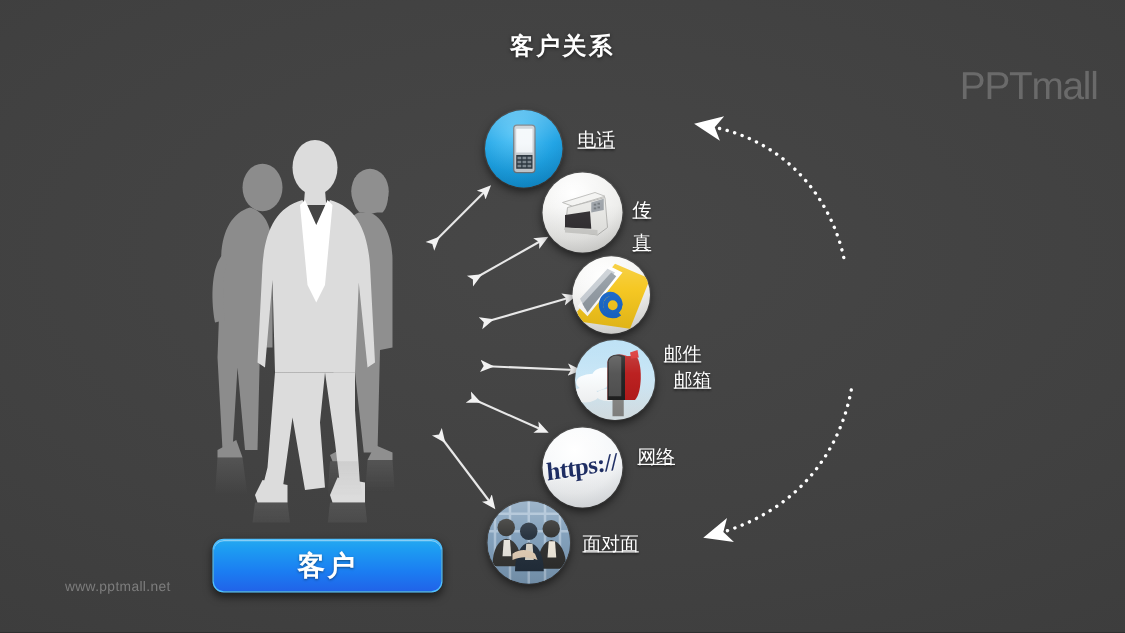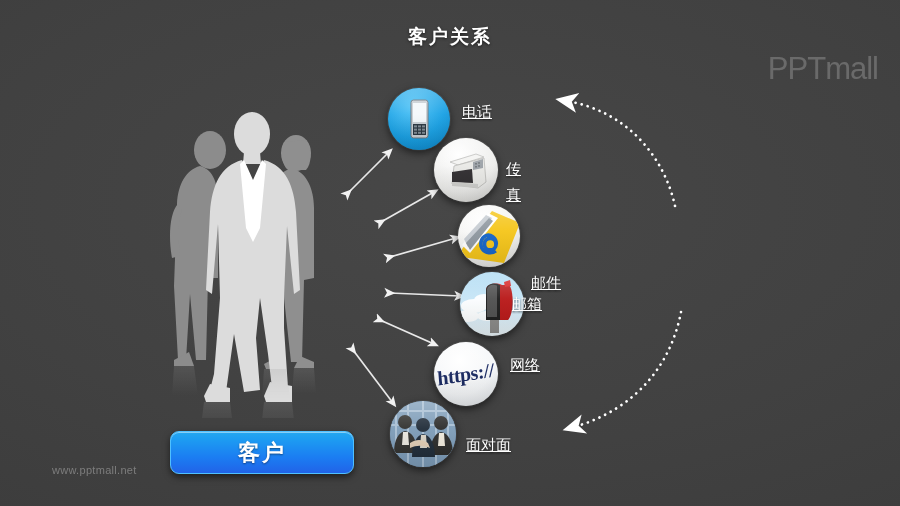--- a/index.html
+++ b/index.html
@@ -302,21 +302,21 @@
         <path d="M26 18 C26 12 36 10 42 13 L48 13 L48 48 L26 48 Z" fill="#cf1f1f"></path>
         <path d="M26 18 C26 12 34 10 40 13 L40 48 L26 48 Z" fill="#1b1b1b"></path>
         <path d="M27 17 C28 13 33 11.6 37 13.6 L37 45 L27 45 Z" fill="#e8e8e8" opacity=".25"></path>
         <path d="M40 13 L49 13 C54 18 54 42 48 48 L40 48 Z" fill="#b81616"></path>
         <path d="M44 10 L50 8 L51 14 L45 15 Z" fill="#d72121"></path>
         <rect x="30" y="48" width="9" height="13" fill="#8a8a88"></rect>
       </svg>
     </div>
     <div class="gloss"></div>
   </div>
-  <div class="chan-label" style="left:512px; top:295px;">邮箱</div>
+  <div class="chan-label" style="left:539px; top:295px;">邮箱</div>
 
   <div class="channel" style="left:434px; top:342px; width:64px; height:64px;
        background:radial-gradient(circle at 40% 28%, #ffffff 0%, #f4f6f8 58%, #d9dde1 100%);">
     <div class="glyph">
       <span style="font-family:'Liberation Serif', serif; font-size:20px; font-weight:bold;
                    color:#15255e; transform:rotate(-9deg) skewX(-4deg); display:block;
                    letter-spacing:-.5px; text-shadow:0 1px 0 rgba(255,255,255,.6);">https://</span>
     </div>
     <div class="gloss"></div>
   </div>
@@ -353,20 +353,20 @@
             <circle cx="33" cy="24" r="7"></circle>
             <path d="M22 56 C22 42 27 34 33 33 C40 34 45 42 45 56 Z"></path>
           </g>
         <path d="M31 34 L36 34 L37 47 L30 47 Z" fill="#d9d3c6"></path>
 
         <path d="M20 42 C26 38 32 38 38 42 L40 47 C32 44 27 44 20 47 Z" fill="#e2cdb4"></path>
       </svg>
     </div>
     <div class="gloss"></div>
   </div>
-  <div class="chan-label" style="left:466px; top:436px;">面对面</div>
+  <div class="chan-label" style="left:466px; top:426px;">面对面</div>
 
 
   <div id="customer-btn">
     <span>客户</span>
   </div>
 
 </div>
 
 </body></html>

